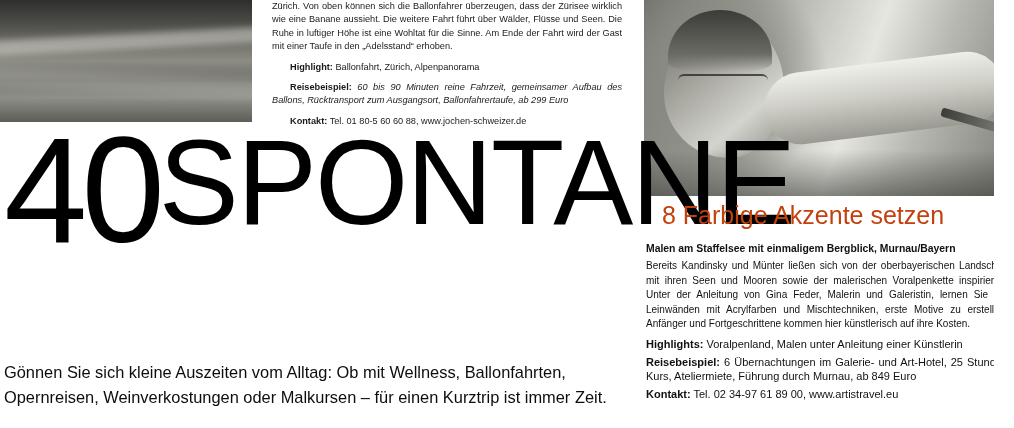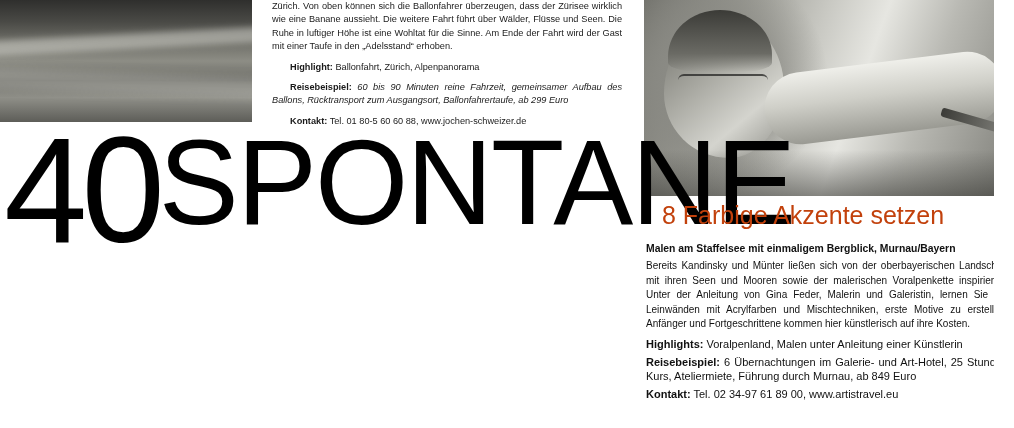--- a/index.html
+++ b/index.html
@@ -264,20 +264,21 @@
     <div class="pp-brush"></div>
     <div class="pp-shadow"></div>
   </div>
 
   <div class="headline-wrap">
     <div class="hl-line1">
       <span class="hl-num">40</span><span class="thin">SPONTANE</span>
     </div>
   </div>
 
+  <div class="deck">Gönnen Sie sich kleine Auszeiten vom Alltag: Ob mit Wellness, Ballonfahrten, Opernreisen, Weinverkostungen oder Malkursen – für einen Kurztrip ist immer Zeit.</div>
 
   <div class="col-right">
     <div class="art-title">8 Farbige Akzente setzen</div>
     <div class="art-sub">Malen am Staffelsee mit einmaligem Bergblick, Murnau/Bayern</div>
     <p class="art-body">Bereits Kandinsky und Münter ließen sich von der oberbayerischen Landschaft mit ihren Seen und Mooren sowie der malerischen Voralpenkette inspirieren. Unter der Anleitung von Gina Feder, Malerin und Galeristin, lernen Sie auf Leinwänden mit Acrylfarben und Mischtechniken, erste Motive zu erstellen. Anfänger und Fortgeschrittene kommen hier künstlerisch auf ihre Kosten.</p>
     <p class="art-kv">
       <b>Highlights:</b>
       <span>Voralpenland, Malen unter Anleitung einer Künstlerin</span>
     </p>
     <p class="art-kv">

